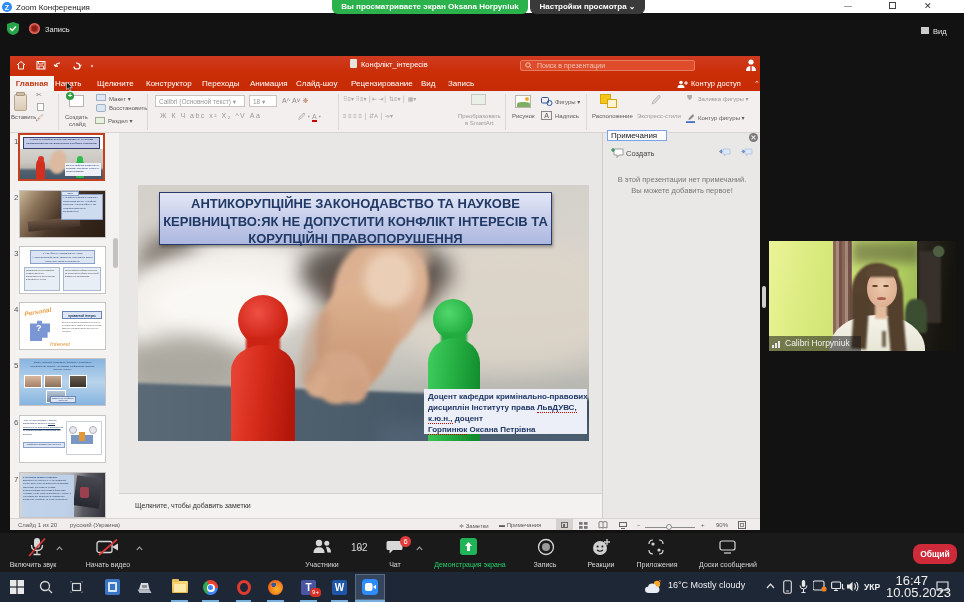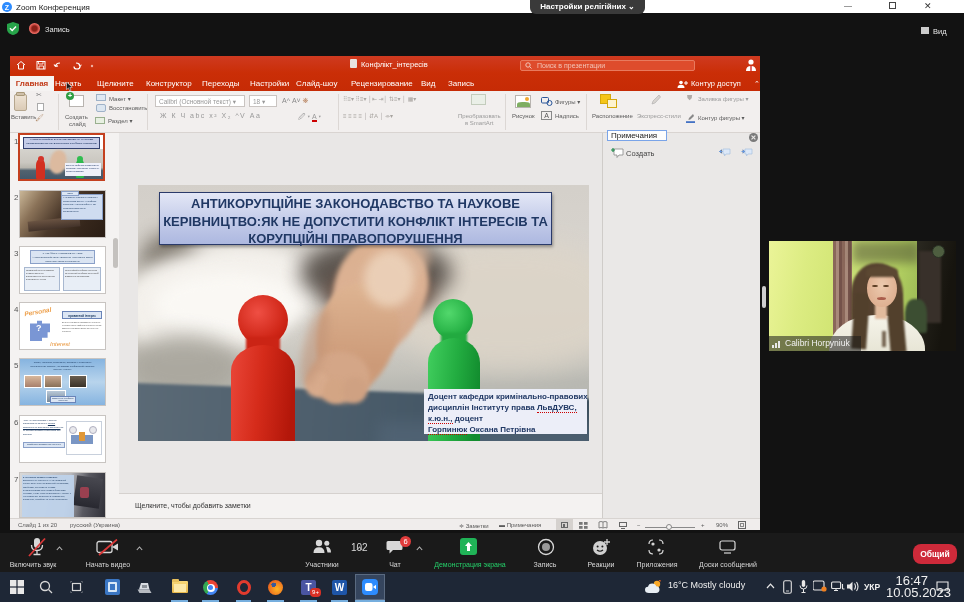--- a/index.html
+++ b/index.html
@@ -42,21 +42,22 @@
   <div class="ab" id="topbar">
     <svg class="ab" style="left:2px;top:2px" width="10" height="10" viewBox="0 0 10 10">
         <circle cx="5" cy="5" r="5" fill="#2d8cff"></circle>
         <text x="5" y="7.6" font-size="7" font-weight="bold" fill="#fff" text-anchor="middle" font-family="Liberation Sans">Z</text>
       </svg>
     <div class="ab" style="left:16px;top:2.5px;color:#1a1a1a">Zoom Конференция</div>
     <div class="ab" style="left:844px;top:1px;color:#333;font-size:8px">—</div>
     <div class="ab" style="left:889px;top:2px;width:7px;height:7px;border:1px solid #444"></div>
     <div class="ab" style="left:924px;top:1px;color:#333;font-size:9px">✕</div>
   </div>
-  <div class="ab" id="darkpill">Настройки релігійних  ⌄</div>
+  <div class="ab" id="greenpill">Вы просматриваете экран Oksana Horpyniuk</div>
+  <div class="ab" id="darkpill">Настройки просмотра  ⌄</div>
 
   <svg class="ab" style="left:7px;top:22px" width="12" height="13" viewBox="0 0 12 13">
       <path d="M6 0 L12 2 V7 C12 10.5 9 12.5 6 13 C3 12.5 0 10.5 0 7 V2 Z" fill="#27a44a"></path>
       <path d="M3 6.2 L5.2 8.4 L9 4.4" stroke="#fff" stroke-width="1.4" fill="none"></path>
     </svg>
   <div class="ab" style="left:29px;top:23px;width:11px;height:11px;border-radius:50%;background:radial-gradient(circle,#8a2018 0 32%,#e8625a 60%,#f2938a 100%)"></div>
   <div class="ab wt" style="left:45px;top:25px">Запись</div>
   <div class="ab wt" style="left:933px;top:27px">Вид</div>
   <div class="ab" style="left:921px;top:27px;width:8px;height:7px;background:#ccc"></div>
 
@@ -83,21 +84,21 @@
           <path d="M1 13 Q1 8 6 8 Q11 8 11 13 Z" fill="#fff"></path>
           <path d="M6 8 L6 13" stroke="#d44" stroke-width="1.6"></path>
         </svg>
     </div>
     <div class="ab" id="ptabs">
       <div class="tab" style="left:0px;width:44px;background:#f5f3f2;color:#c23a18;text-align:center;font-weight:bold">Главная</div>
       <div class="tab" style="left:45px">Начать</div>
       <div class="tab" style="left:87px">Щелкните</div>
       <div class="tab" style="left:136px">Конструктор</div>
       <div class="tab" style="left:192px">Переходы</div>
-      <div class="tab" style="left:240px">Настройки</div>
+      <div class="tab" style="left:240px">Анимация</div>
       <div class="tab" style="left:286px">Слайд-шоу</div>
       <div class="tab" style="left:341px">Рецензирование</div>
       <div class="tab" style="left:411px">Вид</div>
       <div class="tab" style="left:438px">Запись</div>
       <div class="tab" style="left:681px;font-size:7.5px">Контур доступ</div>
       <svg class="ab" style="left:667px;top:7px" width="11" height="8" viewBox="0 0 11 8">
           <circle cx="4" cy="2.5" r="1.8" fill="#fff"></circle>
           <path d="M0.5 8 Q0.5 4.8 4 4.8 Q7.5 4.8 7.5 8 Z" fill="#fff"></path>
           <path d="M9 1 V5 M7 3 H11" stroke="#fff" stroke-width="1"></path>
         </svg>
@@ -289,20 +290,21 @@
           </svg>
         <div class="ab" style="left:23px;top:16px;font-size:7.5px;color:#444">Создать</div>
         <svg class="ab" style="left:116px;top:14px" width="12" height="10" viewBox="0 0 12 10">
             <path d="M4 2 H11 V7 H7 L5.5 9 V7 H4 Z" fill="#dce8f8" stroke="#a8c0e0" stroke-width=".7"></path>
             <path d="M3.5 4.5 L0.5 4.5 M2.5 2.8 L0.5 4.5 L2.5 6.2" stroke="#6a9ae0" stroke-width="1"></path>
           </svg>
         <svg class="ab" style="left:138px;top:14px" width="12" height="10" viewBox="0 0 12 10">
             <path d="M4 2 H11 V7 H7 L5.5 9 V7 H4 Z" fill="#dce8f8" stroke="#a8c0e0" stroke-width=".7"></path>
             <path d="M0.5 4.5 L3.5 4.5 M1.8 2.8 L3.8 4.5 L1.8 6.2" stroke="#6a9ae0" stroke-width="1"></path>
           </svg>
+        <div class="ab" style="left:0;top:41px;width:158px;text-align:center;font-size:7.5px;color:#777;line-height:11px">В этой презентации нет примечаний.<br>Вы можете добавить первое!</div>
       </div>
     </div>
     <div class="ab" id="pstatus">
       <div class="ab" style="left:8px;top:3px">Слайд 1 из 20</div>
       <div class="ab" style="left:60px;top:3px">русский (Украина)</div>
       <div class="ab" style="left:449px;top:3px">≑ Заметки</div>
       <div class="ab" style="left:489px;top:3px">▬ Примечания</div>
       <div class="ab" style="left:546px;top:0px;width:17px;height:12px;background:#d5d1ce"></div>
       <div class="ab" style="left:551px;top:3px;width:7px;height:6px;border:1px solid #666">
           <div class="ab" style="left:1px;top:1px;width:2px;height:3px;background:#666"></div>

